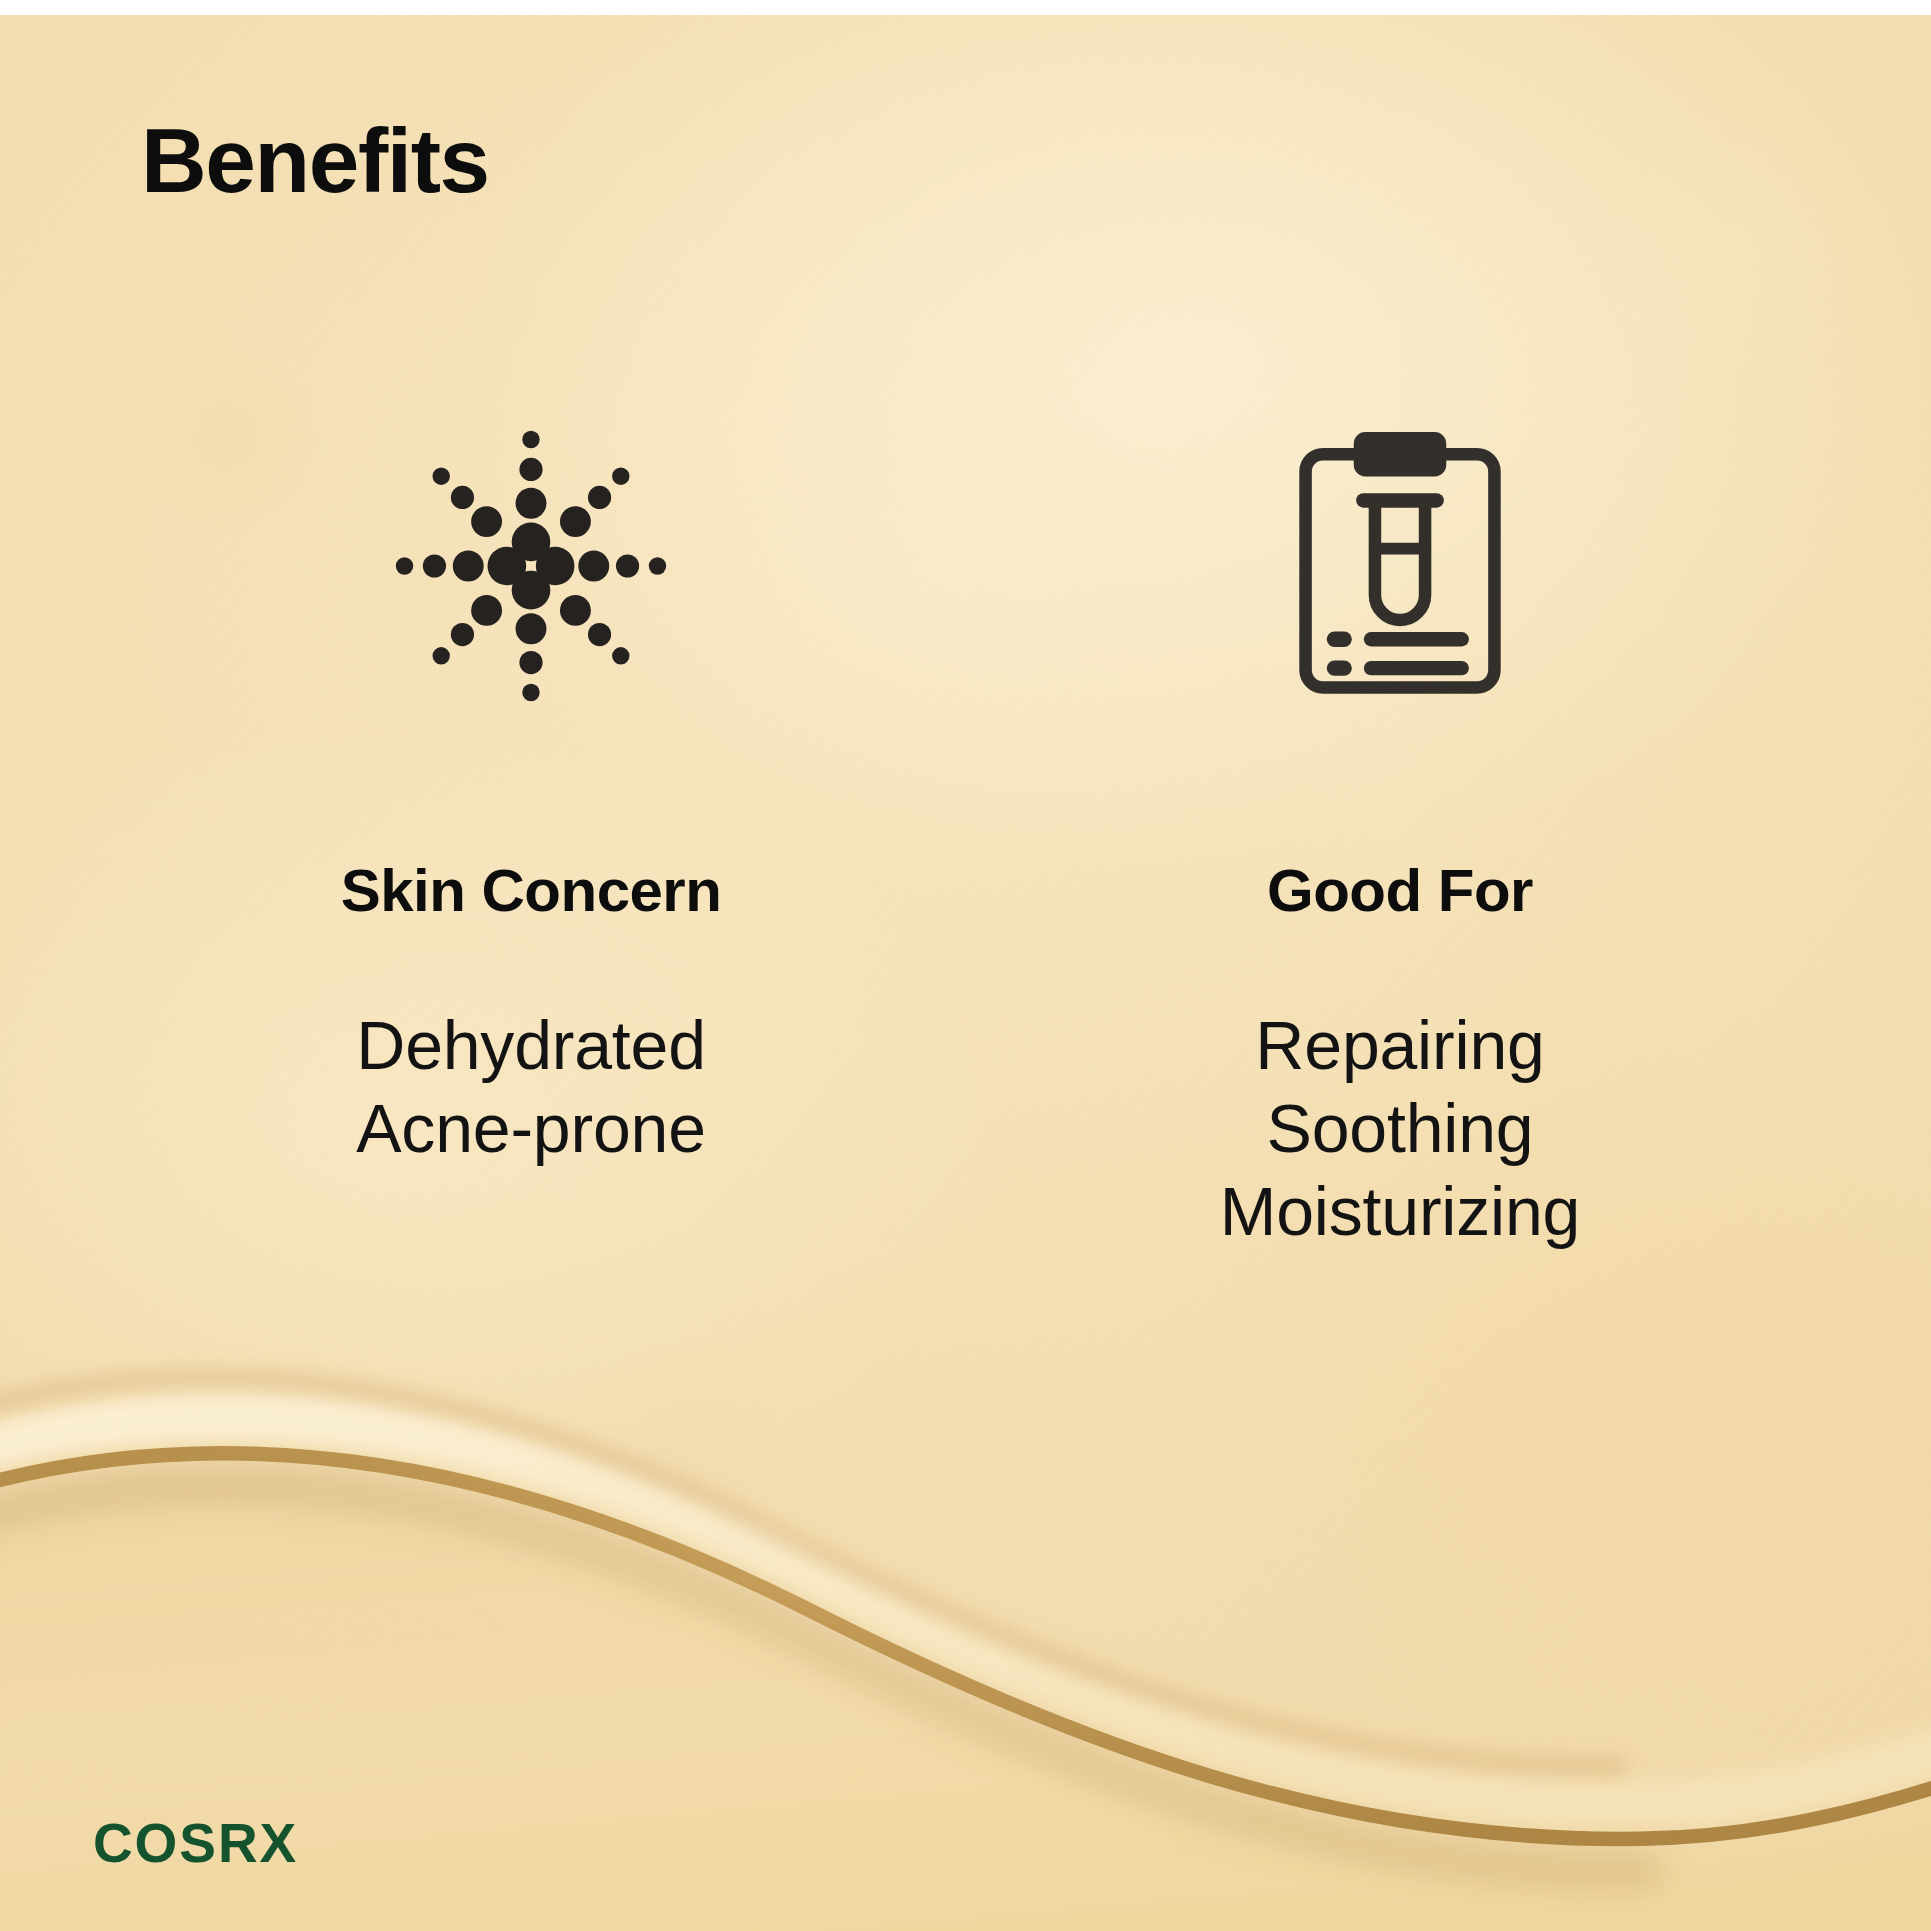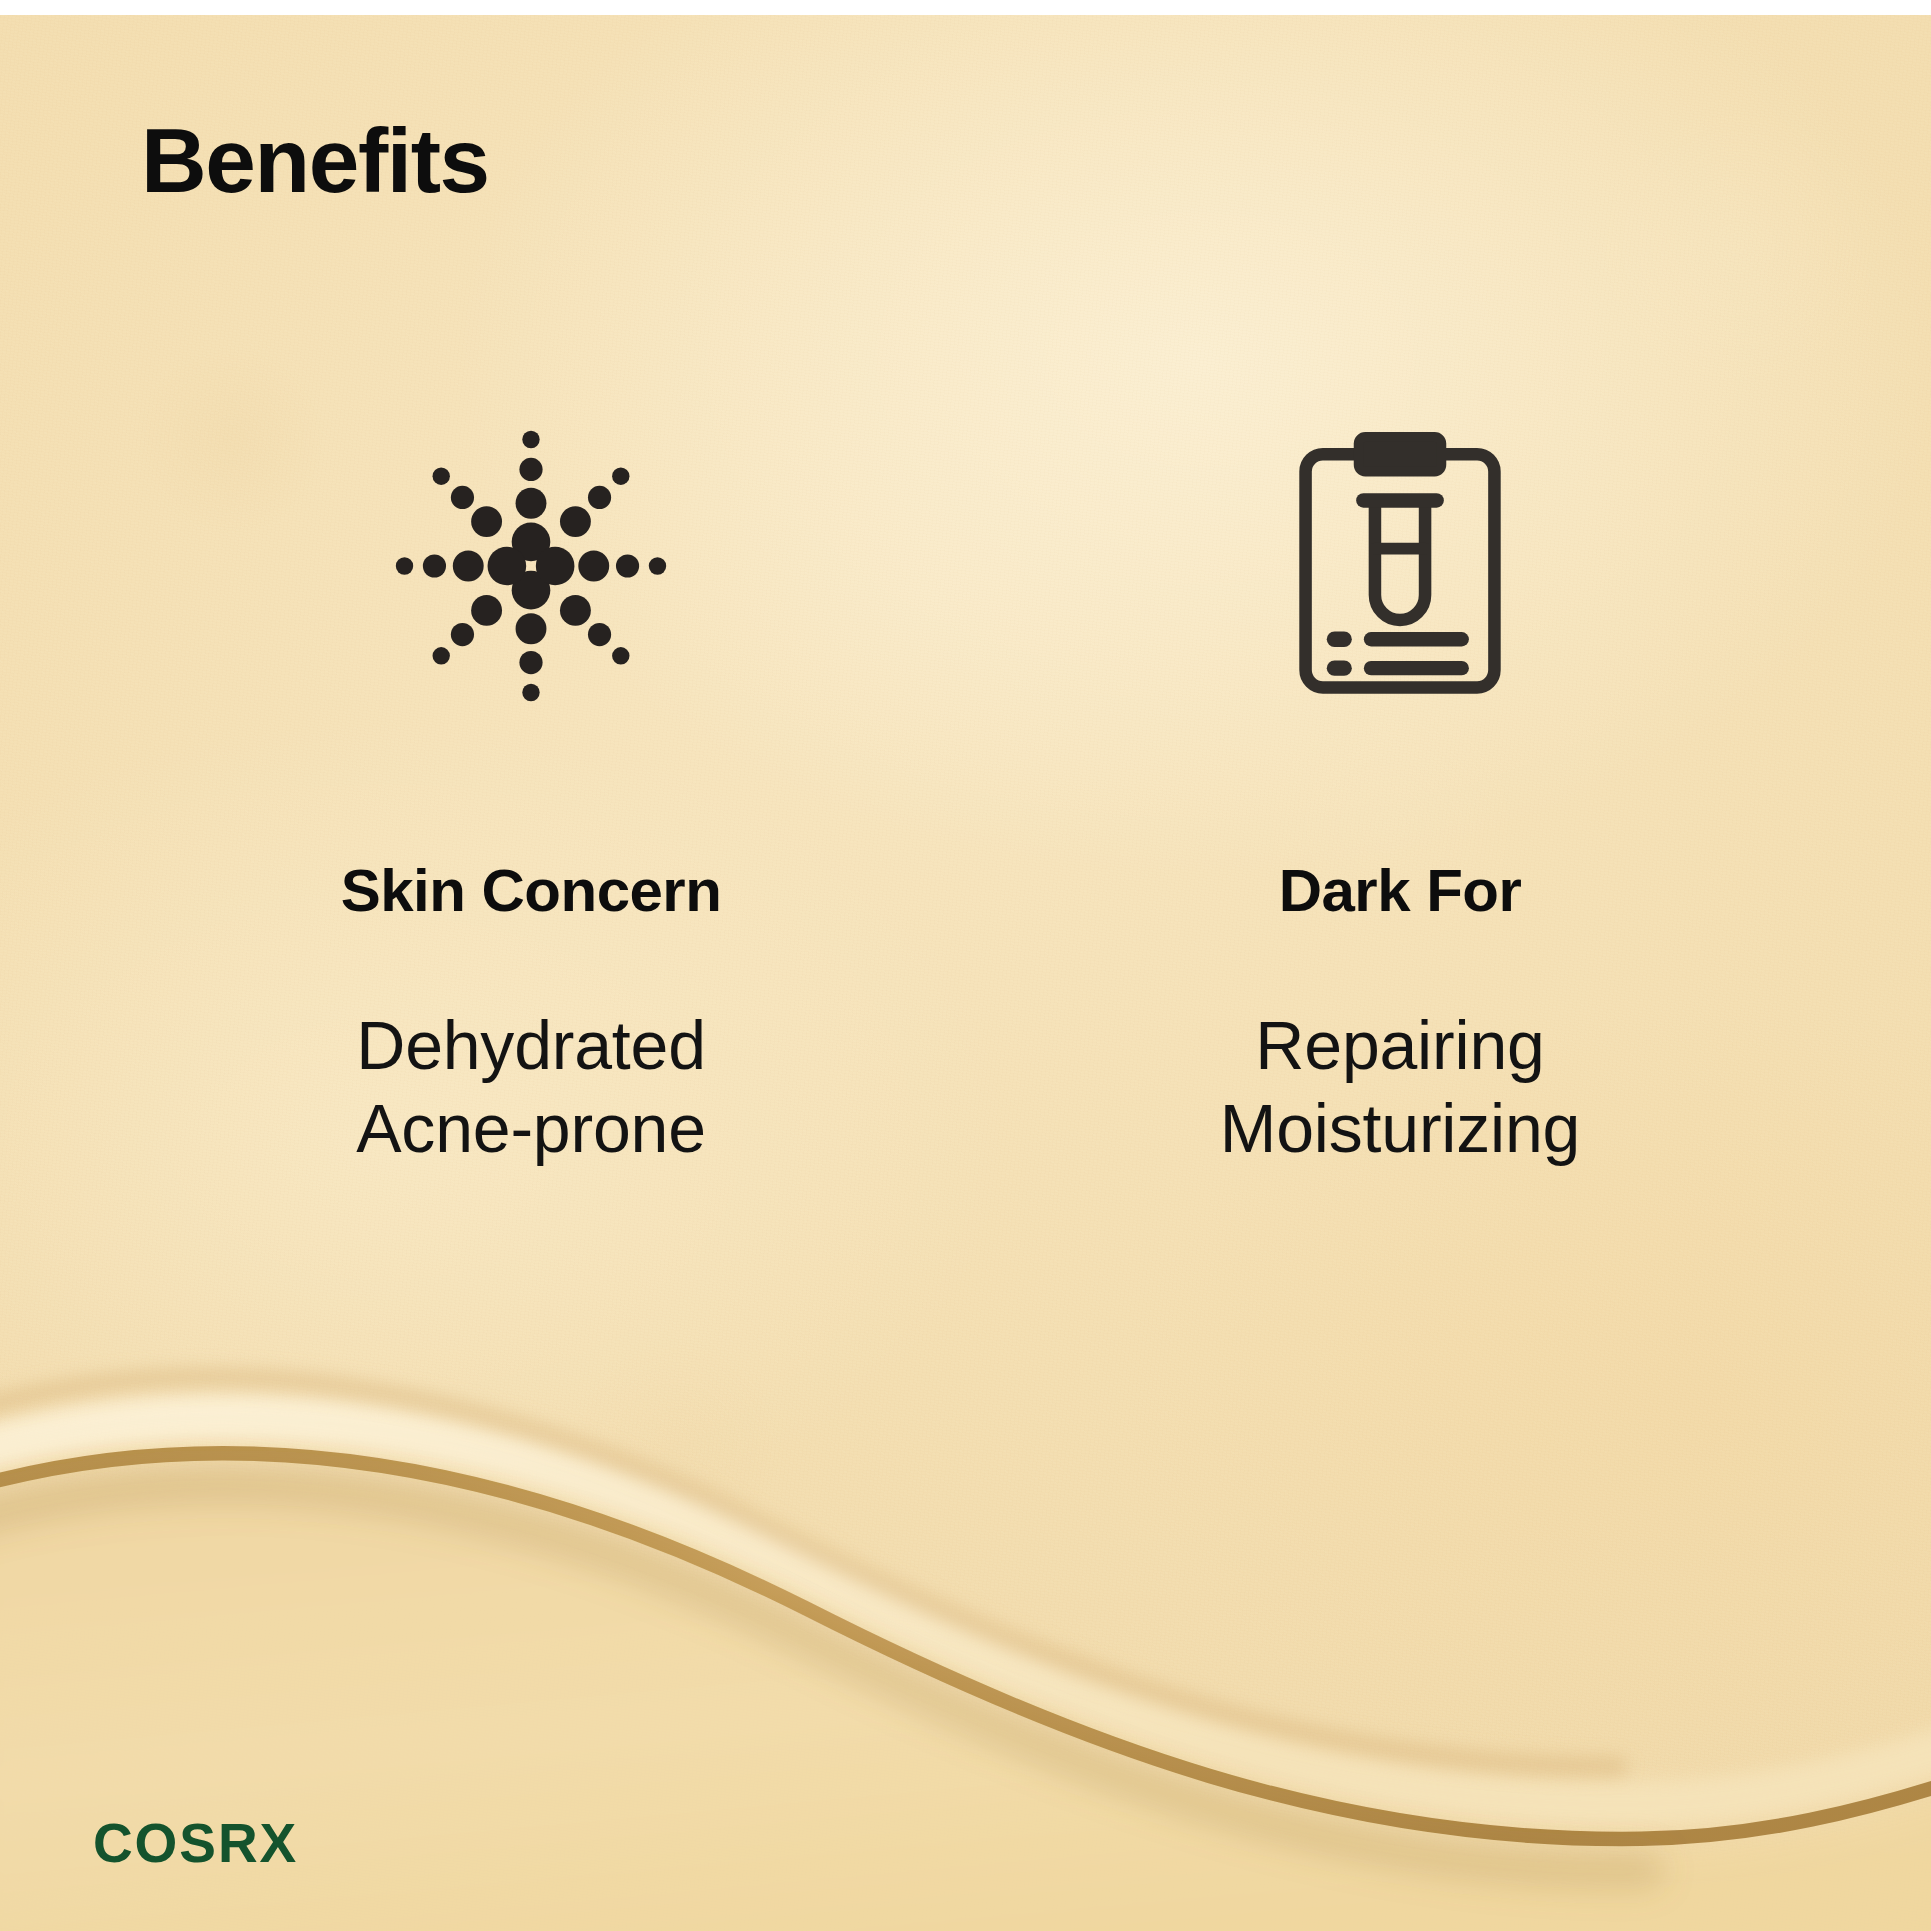--- a/index.html
+++ b/index.html
@@ -246,24 +246,25 @@
             <path d="M84 120 L136 120" stroke-width="12"></path>
 
             <path d="M42 214 L52 214" stroke-width="16"></path>
             <path d="M80 214 L174 214" stroke-width="15"></path>
             <path d="M42 244 L52 244" stroke-width="16"></path>
             <path d="M80 244 L174 244" stroke-width="15"></path>
           </g>
         </svg>
       </div>
 
-      <div class="col-heading">Dark For</div>
+      <div class="col-heading">Good For</div>
 
       <ul class="col-list">
         <li>Repairing</li>
+        <li>Soothing</li>
         <li>Moisturizing</li>
       </ul>
     </div>
 
   </div>
 
   <div class="brand">COSRX</div>
 
 </div>
 

